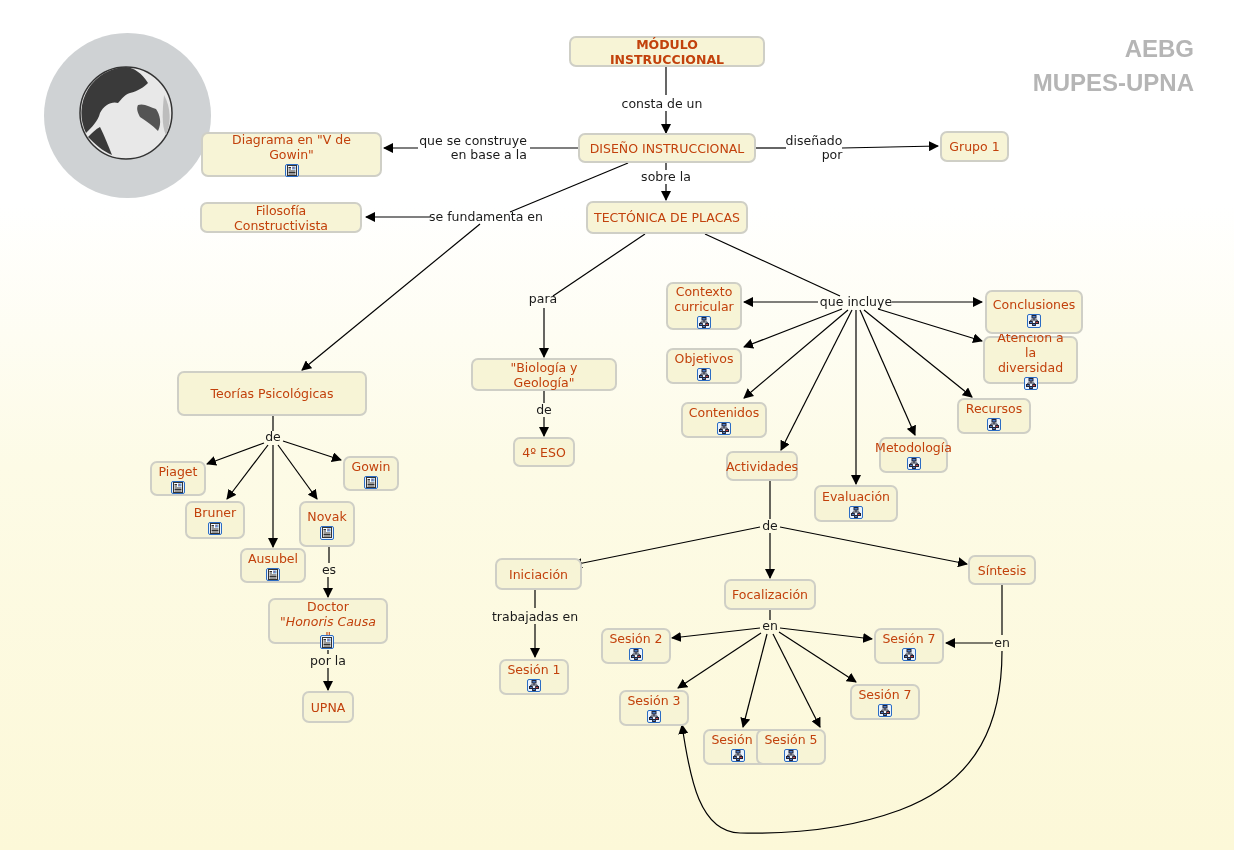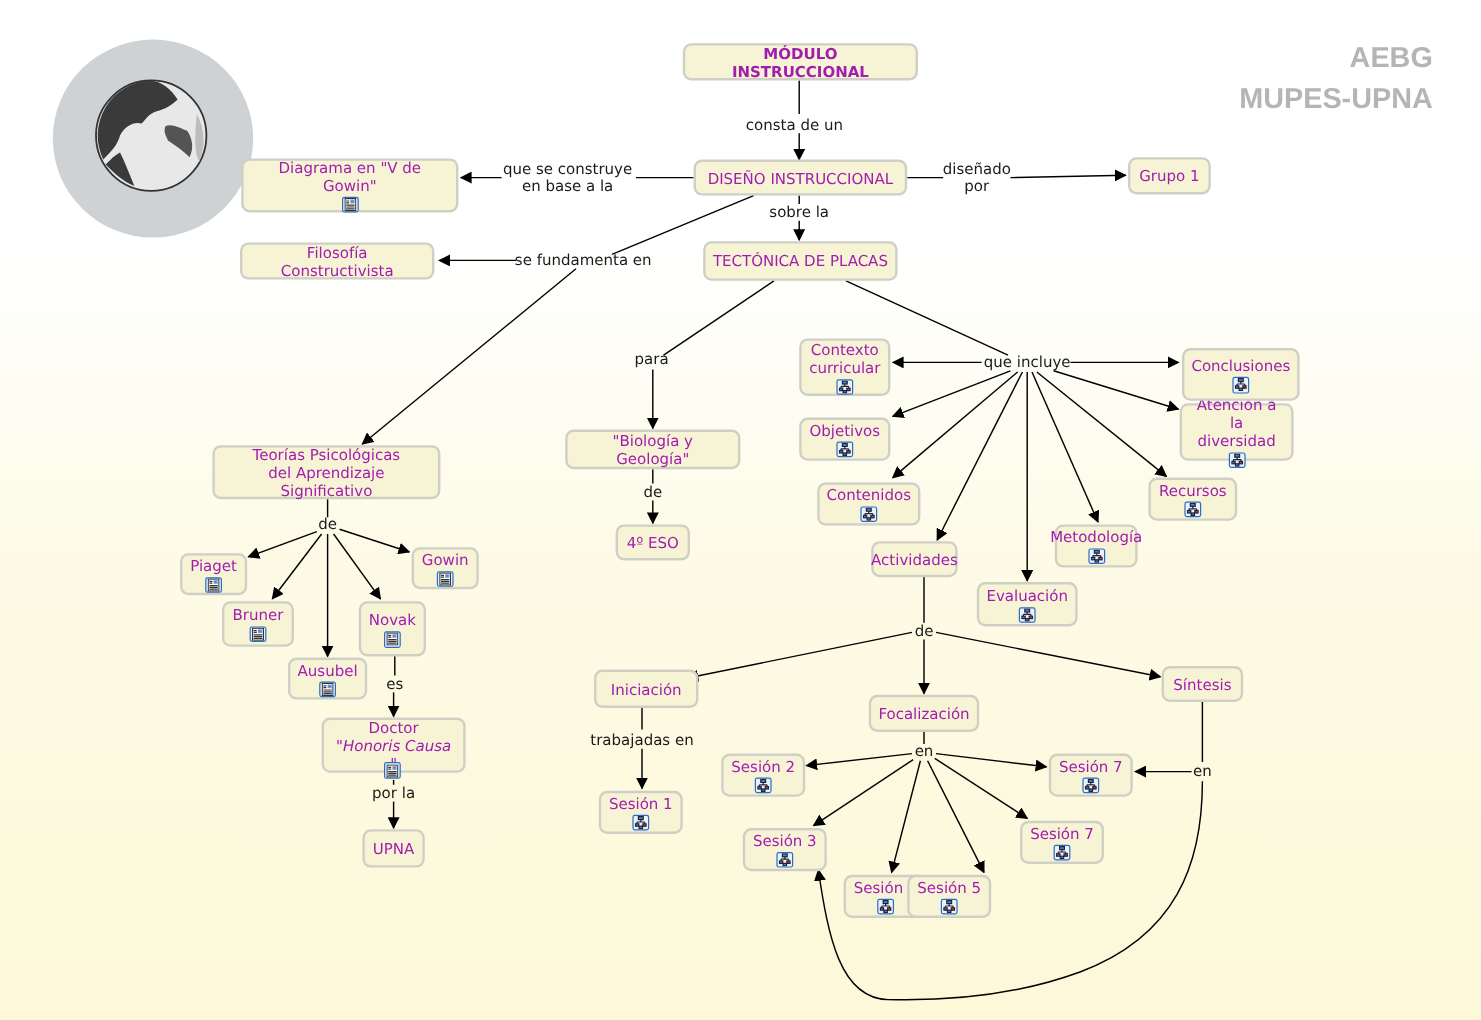--- a/index.html
+++ b/index.html
@@ -5,34 +5,34 @@
   html, body { margin: 0; padding: 0; }
   body {
     width: 1234px; height: 850px; position: relative; overflow: hidden;
     font-family: "DejaVu Sans", sans-serif;
     background: linear-gradient(to bottom, #ffffff 0%, #ffffff 24%, #fdfbe6 55%, #fcf8d8 100%);
   }
   #links { position: absolute; left: 0; top: 0; }
   .node {
     position: absolute; box-sizing: border-box;
     background: #f7f4d6; border: 2px solid #cfcfc6; border-radius: 7px;
-    font-size: 12.5px; color: #a21caf; text-align: center;
+    font-size: 12.5px; color: #c2410c; text-align: center;
     display: flex; flex-direction: column; align-items: center; justify-content: center;
     line-height: 15px; padding: 3px 6px;
   }
   .node.bold { font-weight: bold; font-size: 12.5px; }
   .icon {
     width: 14px; height: 14px; margin-top: 2px; box-sizing: border-box;
     border: 1px solid #2b6cc4; border-radius: 2px; background: #eaf2fc;
     display: flex; align-items: center; justify-content: center;
   }
   .icon svg { display: block; }
   .lbl {
     position: absolute; font-size: 12.5px; color: #1a1a1a;
-    white-space: nowrap; text-align: center; line-height: 14px;
+    white-space: nowrap; text-align: right; line-height: 14px;
     transform: translate(-50%, -50%);
     background: transparent;
   }
   .watermark {
     position: absolute; right: 40px; font-family: "Liberation Sans", sans-serif;
     font-weight: bold; color: #b5b5b5; font-size: 24px; text-align: right;
   }
   .globe-bg {
     position: absolute; left: 44px; top: 33px; width: 167px; height: 165px;
     border-radius: 50%; background: #cfd2d4;
@@ -158,21 +158,20 @@
 <div class="node" style="left:200px;top:202px;width:162px;height:31px">
   <span>Filosofía Constructivista</span>
 </div>
 
 <div class="node" style="left:586px;top:201px;width:162px;height:33px">
   <span>TECTÓNICA DE PLACAS</span>
 </div>
 
 <div class="node" style="left:177px;top:371px;width:190px;height:45px">
   <span>Teorías Psicológicas</span>
-  <span>del Aprendizaje Significativo</span>
 </div>
 
 <div class="node" style="left:150px;top:461px;width:56px;height:35px">
   <span>Piaget</span>
   <span class="icon doc">
       <svg width="10" height="11" viewBox="0 0 10 11">
         <rect x="0.5" y="0.5" width="9" height="10" fill="#fff" stroke="#333"></rect>
         <rect x="5" y="1.5" width="3.5" height="3" fill="#6aa0d8"></rect>
         <rect x="5.8" y="2.3" width="1.2" height="1" fill="#c44"></rect>
         <line x1="1.5" y1="2.5" x2="4" y2="2.5" stroke="#333"></line>

